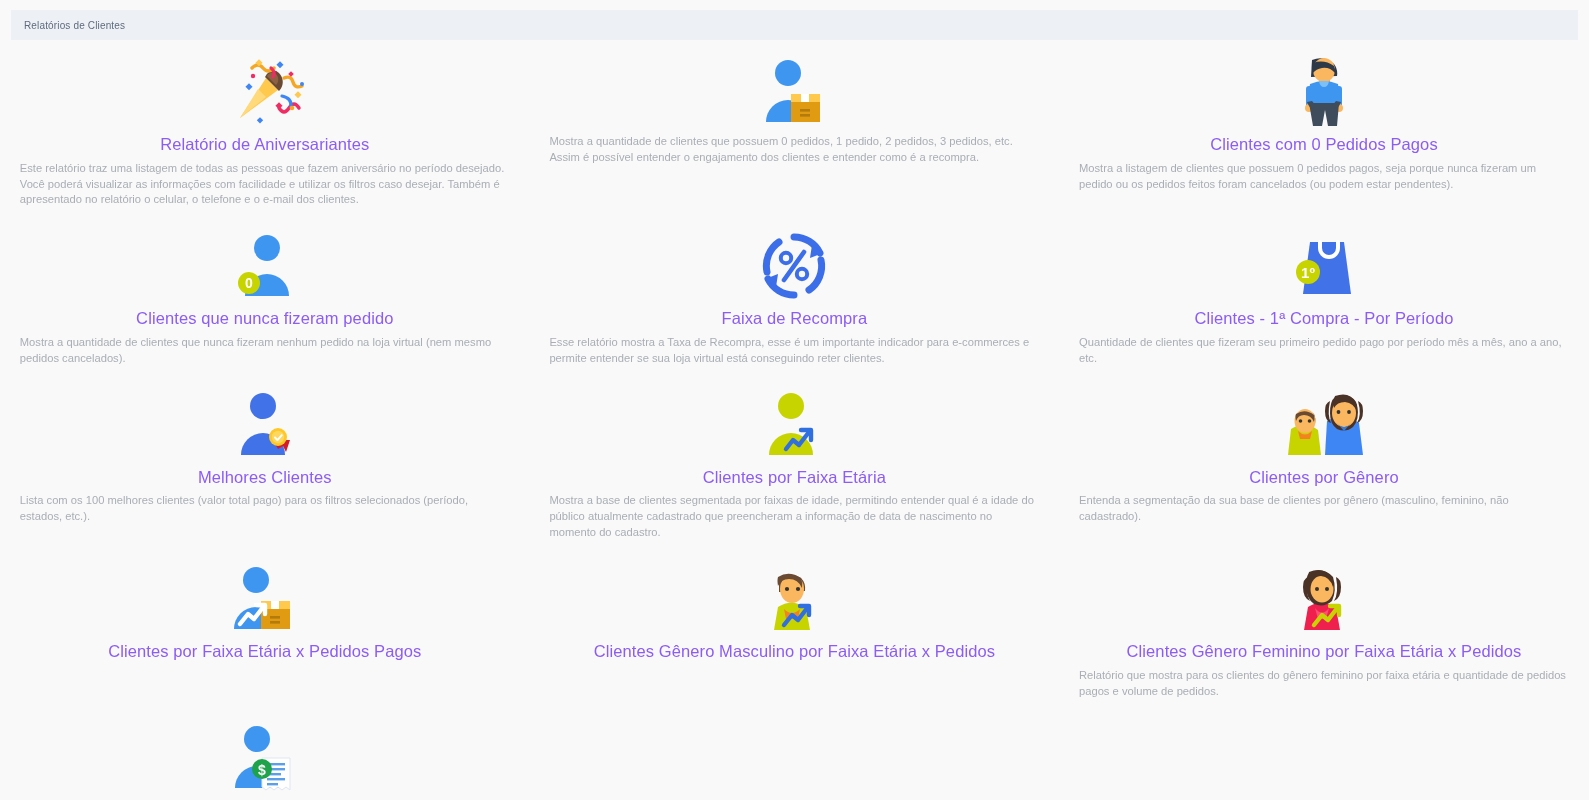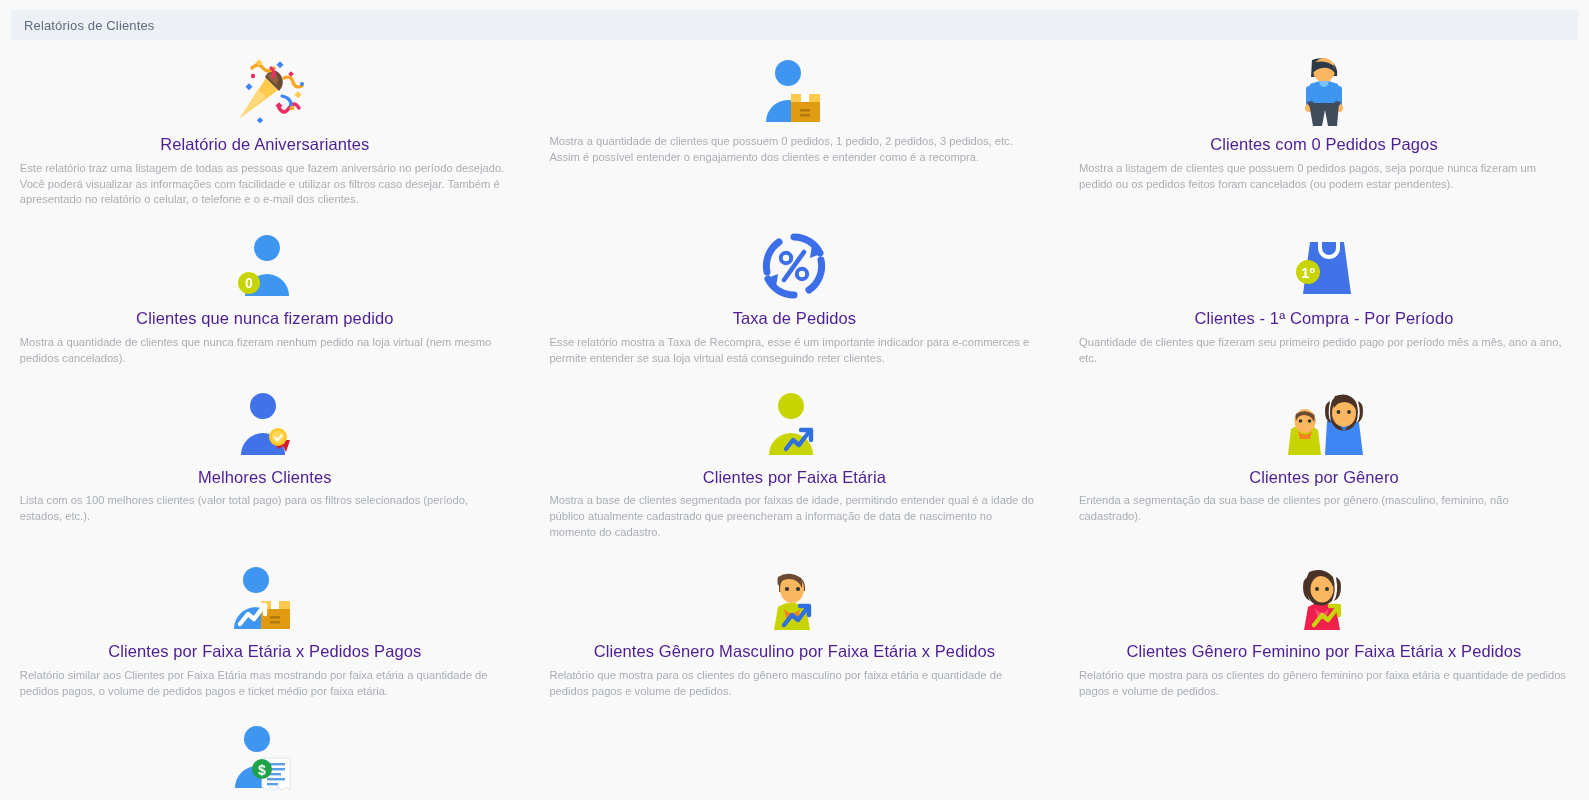--- a/index.html
+++ b/index.html
@@ -14,21 +14,21 @@
   
   .page-header {
     position: absolute;
     left: 11px; top: 10px;
     width: 1567px; height: 30px;
     background: #edf1f5;
     display: flex; align-items: center;
   }
   .page-header .title {
     margin-left: 13px;
-    font-size: 13px;
+    font-size: 10px;
     color: #5f6b7e;
     letter-spacing: .15px;
     white-space: nowrap;
   }
 
   
   .grid {
     position: absolute;
     left: 0; top: 48px;
     width: 1589px;
@@ -45,21 +45,21 @@
     cursor: pointer;
   }
   .card-icon {
     height: 72px;
     display: flex; align-items: center; justify-content: center;
     margin-bottom: 6px;
   }
   .card-icon svg { display: block; }
   .card-title {
     font-size: 16.5px;
-    color: #4c1d95;
+    color: #8b5cf6;
     text-align: center;
     line-height: 1.25;
     letter-spacing: .1px;
     margin-bottom: 6px;
     white-space: nowrap;
   }
   .card-desc {
     font-size: 11.2px;
     color: #a9aeb4;
     text-align: left;
@@ -163,21 +163,21 @@
           <path d="M54 15 l11 8 l-13 5 Z" fill="#3b6ee8"></path>
           <path d="M63 30 a29 29 0 0 1 -12 30" stroke="#3b6ee8" stroke-width="7" fill="none" stroke-linecap="round"></path>
           <path d="M36 65 a29 29 0 0 1 -26 -16" stroke="#3b6ee8" stroke-width="7" fill="none" stroke-linecap="round"></path>
           <path d="M18 57 l-11 -8 l13 -5 Z" fill="#3b6ee8"></path>
           <path d="M9 42 a29 29 0 0 1 12 -30" stroke="#3b6ee8" stroke-width="7" fill="none" stroke-linecap="round"></path>
           <circle cx="28" cy="28" r="5.2" stroke="#3b6ee8" stroke-width="4" fill="none"></circle>
           <circle cx="44" cy="44" r="5.2" stroke="#3b6ee8" stroke-width="4" fill="none"></circle>
           <path d="M46 22 L26 50" stroke="#3b6ee8" stroke-width="4.6" stroke-linecap="round"></path>
         </svg>
       </div>
-      <div class="card-title">Taxa de Pedidos</div>
+      <div class="card-title">Faixa de Recompra</div>
       <div class="card-desc">Esse relatório mostra a Taxa de Recompra, esse é um importante indicador para e-commerces e permite entender se sua loja virtual está conseguindo reter clientes.</div>
     </div>
 
     <div class="card row-2">
       <div class="card-icon">
         <svg width="72" height="72" viewBox="0 0 72 72">
           <path d="M22 12 h34 l7 52 h-48 Z" fill="#4272e8"></path>
           <path d="M32 12 v6 a9 9 0 0 0 18 0 v-6" stroke="#ffffff" stroke-width="4" fill="none" stroke-linecap="round"></path>
           <circle cx="20" cy="42" r="12" fill="#c8d400"></circle>
           <text x="20" y="48" font-family="'Liberation Sans', sans-serif" font-size="15" font-weight="bold" fill="#ffffff" text-anchor="middle">1º</text>
@@ -248,39 +248,37 @@
           <rect x="33" y="38" width="29" height="28" fill="#e09b13"></rect>
           <rect x="33" y="38" width="29" height="8" fill="#ffc94d"></rect>
           <rect x="43" y="38" width="8" height="8" fill="#ffffff"></rect>
           <rect x="42" y="53" width="10" height="2.6" fill="#b37a0c"></rect>
           <rect x="42" y="58" width="10" height="2.6" fill="#b37a0c"></rect>
           <path d="M12 61 l8-10 l6 5 l10-13" stroke="#ffffff" stroke-width="4.4" fill="none" stroke-linecap="round" stroke-linejoin="round"></path>
           <path d="M28 42 h9 v9" stroke="#ffffff" stroke-width="4.4" fill="none" stroke-linecap="round" stroke-linejoin="round"></path>
         </svg>
       </div>
       <div class="card-title">Clientes por Faixa Etária x Pedidos Pagos</div>
-      <div class="card-desc">Relatório similar aos Clientes por Faixa Etária mas mostrando por faixa etária a quantidade de pedidos pagos, o volume de pedidos pagos e ticket médio por faixa etária.</div>
     </div>
 
     <div class="card row-2">
       <div class="card-icon">
         <svg width="64" height="72" viewBox="0 0 64 72">
           <path d="M16 44 q14-9 28 1 l4 22 h-36 Z" fill="#c8d400"></path>
           <path d="M17 16 q11-8 22-1 q5 5 4 13 l-26 1 Z" fill="#6b4a33"></path>
           <ellipse cx="30" cy="26" rx="12" ry="14" fill="#fab75f"></ellipse>
           <path d="M16 14 q11-7 23 1 q2 5 1 10 q-4-9-13-9 q-8 0-11 7 q-1-6 0-9 Z" fill="#6b4a33"></path>
           <circle cx="25" cy="26" r="2.1" fill="#333"></circle>
           <circle cx="36" cy="26" r="2.1" fill="#333"></circle>
           <path d="M22 46 q8 8 16 0 l-2 10 h-12 Z" fill="#f58220"></path>
           <path d="M22 62 l8-10 l6 5 l10-13" stroke="#2f6fe0" stroke-width="4.4" fill="none" stroke-linecap="round" stroke-linejoin="round"></path>
           <path d="M38 43 h9 v9" stroke="#2f6fe0" stroke-width="4.4" fill="none" stroke-linecap="round" stroke-linejoin="round"></path>
         </svg>
       </div>
       <div class="card-title">Clientes Gênero Masculino por Faixa Etária x Pedidos</div>
-      <div class="card-desc">Relatório que mostra para os clientes do gênero masculino por faixa etária e quantidade de pedidos pagos e volume de pedidos.</div>
     </div>
 
     <div class="card row-2">
       <div class="card-icon">
         <svg width="64" height="72" viewBox="0 0 64 72">
           <path d="M16 44 q14-9 28 1 l4 22 h-36 Z" fill="#f0204e"></path>
           <path d="M17 10 q14-7 24 4 q4 13-1 24 q-8 7-18 3 q-8-6-8-18 q0-10 3-13 Z" fill="#4a3226"></path>
           <ellipse cx="30" cy="26" rx="11.5" ry="13.5" fill="#fab75f"></ellipse>
           <path d="M17 9 q14-6 23 5 q2 6 1 10 q-3-10-12-11 q-9 0-12 7 q-1-8 0-11 Z" fill="#4a3226"></path>
           <path d="M16 14 q-3 16 2 24 q-7-3-7-14 q0-8 5-10 Z" fill="#4a3226"></path>

